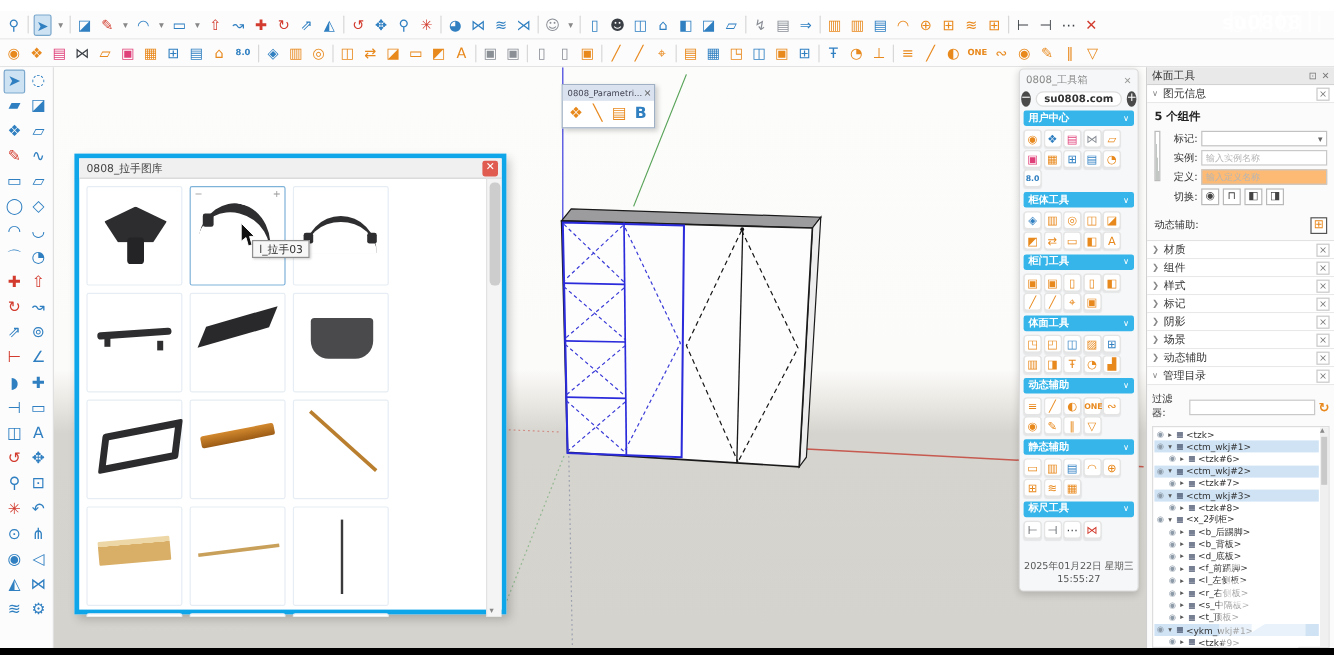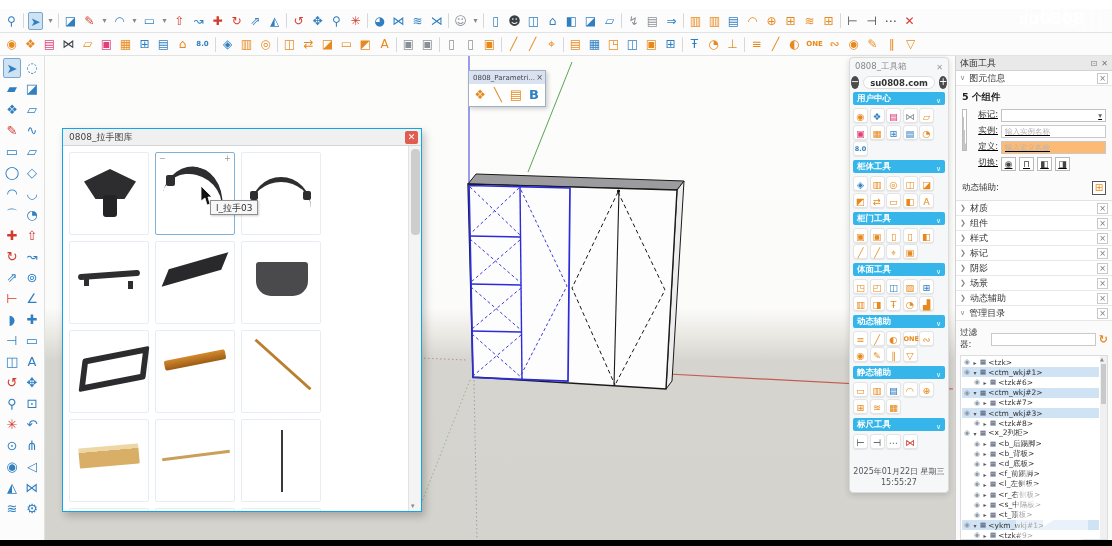--- a/index.html
+++ b/index.html
@@ -33,21 +33,21 @@
     gap:1px 2px; padding:2px 3px; }
   #lefttools .tbi { width:18px; height:20px; line-height:20px; font-size:13px; }
 
   
   #viewport { left:45px; top:56px; width:1067px; height:484px;
     background:linear-gradient(#fcfcfb 0%, #fbfbfa 52%, #e9e7e1 58%, #d6d4ce 63%, #d5d3cd 100%); }
   #scene { width:100%; height:100%; display:block; }
 
   
   #libpanel { left:62px; top:128px; width:360px; height:384px; background:#fff;
-    border:1px solid #0ea5e9; box-shadow:3px 4px 8px rgba(0,0,0,.22); }
+    border:4px solid #0ea5e9; box-shadow:3px 4px 8px rgba(0,0,0,.22); }
   #lib-title { height:17px; background:#f0f0f0; border-bottom:1px solid #d5d5d5;
     display:flex; align-items:center; padding:0 3px 0 6px; font-size:9px; color:#444; }
   #lib-title span.t { flex:1; }
   #lib-close { width:13px; height:13px; background:#e05c51; color:#fff; font-size:9px;
     line-height:12px; text-align:center; border-radius:2px; }
   #lib-body { position:relative; height:365px; }
   #lib-grid { position:absolute; left:0; top:0; right:13px; bottom:0; display:flex;
     flex-wrap:wrap; gap:6px; padding:6px; overflow:hidden; }
   .lib-cell { position:relative; width:80px; height:83px; background:#fff;
     border:1px solid #e6edf4; border-radius:2px; }
@@ -118,21 +118,21 @@
   #tb-title { display:flex; align-items:center; font-size:8.5px; color:#888; padding:1px 2px; }
   #tb-title span.t { flex:1; }
   #tb-title .x { color:#999; font-size:8px; }
   #tb-site { display:flex; align-items:center; justify-content:center; gap:4px; margin:2px 0 3px; }
   #tb-site .rnd { width:13px; height:13px; border-radius:50%; background:#4a4a4a; color:#fff;
     font-size:10px; line-height:12px; text-align:center; }
   #tb-site .pill { background:#fff; border:1px solid #ddd; border-radius:7px; font-size:8.5px;
     font-weight:bold; color:#333; padding:0 6px; height:13px; line-height:12px; }
   .tb-sec { margin-top:3px; }
   .tb-head { height:13px; background:var(--header_blue); border-radius:2px; color:#fff;
-    font-size:8.5px; font-weight:bold; display:flex; align-items:flex-end; padding:0 4px; }
+    font-size:8.5px; font-weight:bold; display:flex; align-items:center; padding:0 4px; }
   .tb-head span.t { flex:1; }
   .tb-head::after { content:"∨"; font-size:7px; font-weight:normal; }
   .tb-icons { display:flex; flex-wrap:wrap; gap:1.5px; padding:3px 0 1px; }
   .tb-icons .ti { width:15px; height:15px; line-height:15px; text-align:center; font-size:9.5px;
     background:#fff; border:1px solid #e4e4e4; border-radius:3px; box-shadow:0 1px 1px rgba(0,0,0,.07); }
   .tb-icons .ti.txt { font-size:6.5px; font-weight:bold; }
   #tb-date { margin-top:16px; text-align:center; font-size:8px; color:#555; line-height:11px; }
 
   
   #defpanel { left:955px; top:56px; width:157px; height:484px; background:#fbfbfb;
@@ -146,21 +146,21 @@
   .dp-sechead .chev { font-size:7px; color:#888; margin-right:4px; }
   .dp-sechead span.t { flex:1; }
   .dp-x { width:11px; height:11px; border:1px solid #c9c9c9; background:#fff; color:#777;
     font-size:8px; line-height:9px; text-align:center; }
   #entity-body { padding:3px 6px 5px; border-bottom:1px solid #e2e2e2; background:#fbfbfb; }
   #entity-count { font-size:9.5px; font-weight:bold; color:#222; margin:2px 0 5px; }
   #entity-main { display:flex; gap:5px; }
   #entity-thumb { width:42px; height:42px; border:1px solid #bbb;
     background:linear-gradient(to top right,#c3c7c3 49.5%,#fff 50%); }
   #entity-fields { flex:1; display:flex; flex-direction:column; gap:3px; }
-  .f-row { display:flex; align-items:flex-start; gap:3px;text-decoration:underline; }
+  .f-row { display:flex; align-items:flex-end; gap:3px; }
   .f-label { width:26px; text-align:right; font-size:8.5px; color:#333; flex:0 0 auto; }
   .f-select { flex:1; height:13px; border:1px solid #c2c2c2; background:#fff; font-size:7.5px;
     display:flex; align-items:center; justify-content:flex-end; padding:0 3px; color:#666; }
   .f-input { flex:1; height:13px; border:1px solid #c9c9c9; background:#fff; font-size:7.5px;
     padding:0 3px; color:#333; font-family:"DejaVu Sans",sans-serif; }
   .f-input.dis { background:#fdba74; }
   .f-input::placeholder { color:#b5b5b5; }
   .tgl { width:15px; height:14px; border:1px solid #b9b9b9; background:#fff; font-size:9px;
     line-height:13px; text-align:center; color:#444; }
   #adv-row { display:flex; align-items:center; margin-top:10px; }

